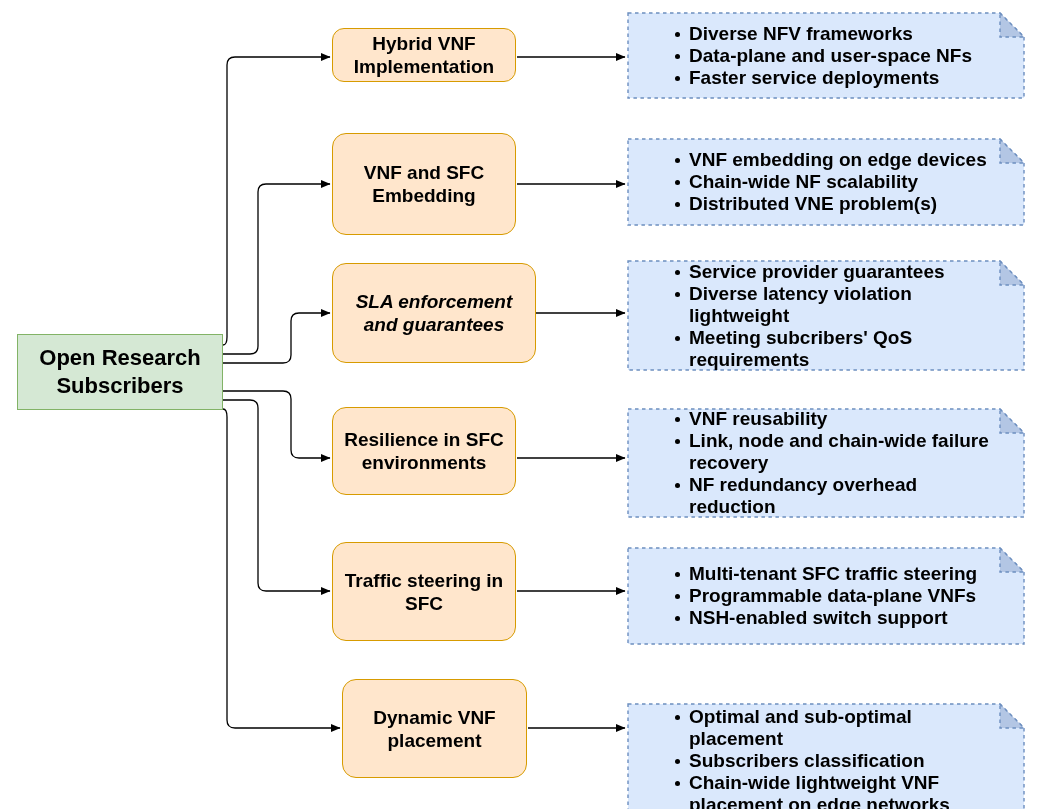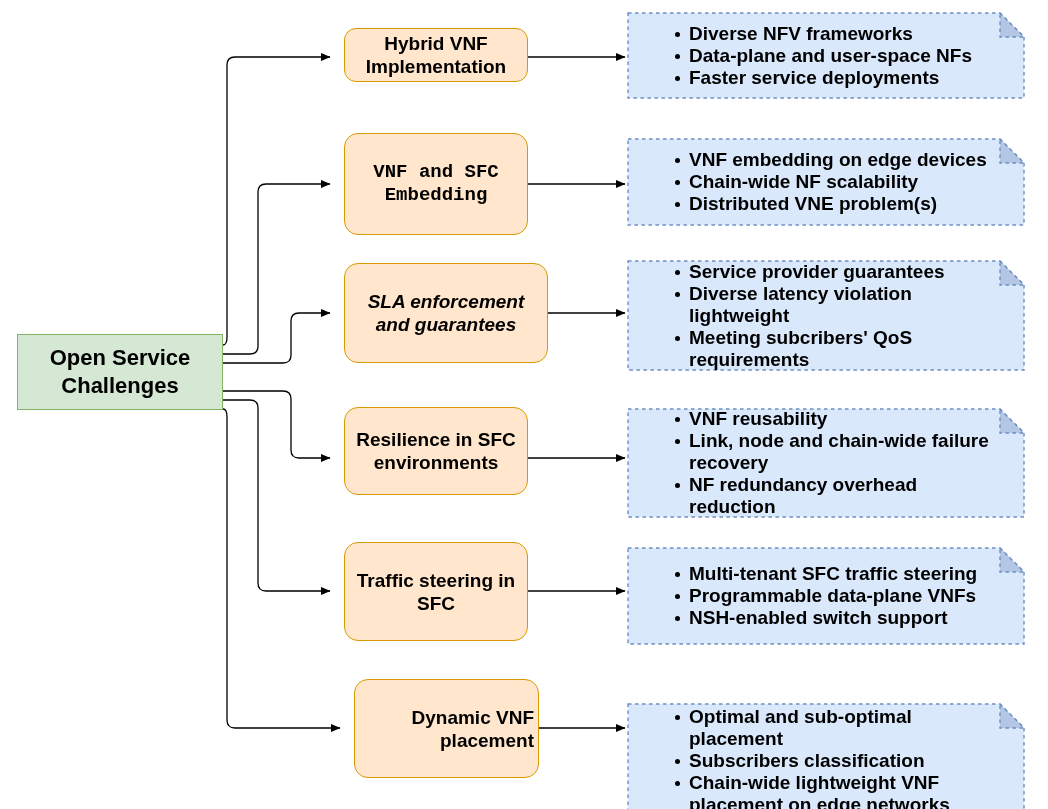--- a/index.html
+++ b/index.html
@@ -22,22 +22,21 @@
     background:#d5e8d4;
     border:1px solid #82b366;
     font-size:22px;line-height:28px;
     padding:4px 8px;
   }
   .obox{
     background:#ffe6cc;
     border:1.5px solid #d79b00;
     border-radius:14px;
     font-size:19px;line-height:23px;
-    padding:4px 4px;
-    margin-left:12px;
+    padding:4px 10px;
   }
   .note{
     position:absolute;z-index:1;
     box-sizing:border-box;
     display:flex;flex-direction:column;justify-content:center;
   }
   .note-bg{position:absolute;left:0;top:0;}
   .note ul{
     position:relative;z-index:2;
     margin:16px;padding:0 6px 0 46px;
@@ -79,39 +78,39 @@
       <path d="M 517 57 L 625 57" marker-end="url(#arrow)"></path>
       <path d="M 517 184 L 625 184" marker-end="url(#arrow)"></path>
       <path d="M 517 313 L 625 313" marker-end="url(#arrow)"></path>
       <path d="M 517 458 L 625 458" marker-end="url(#arrow)"></path>
       <path d="M 517 591 L 625 591" marker-end="url(#arrow)"></path>
       <path d="M 528 728 L 625 728" marker-end="url(#arrow)"></path>
     </g>
   </svg>
 
   <div class="node root-node" style="left:17px;top:334px;width:206px;height:76px;">
-    <span>Open Service Challenges</span>
+    <span>Open Research Subscribers</span>
   </div>
 
   <div class="node obox" style="left:332px;top:28px;width:184px;height:54px;border-radius:12px;">
     <span>Hybrid VNF Implementation</span>
   </div>
-  <div class="node obox" style="left:332px;top:133px;width:184px;height:102px;font-family:Liberation Mono, monospace;">
+  <div class="node obox" style="left:332px;top:133px;width:184px;height:102px;">
     <span>VNF and SFC Embedding</span>
   </div>
   <div class="node obox" style="left:332px;top:263px;width:204px;height:100px;font-style:italic;">
     <span>SLA enforcement and guarantees</span>
   </div>
   <div class="node obox" style="left:332px;top:407px;width:184px;height:88px;">
     <span>Resilience in SFC environments</span>
   </div>
   <div class="node obox" style="left:332px;top:542px;width:184px;height:99px;">
     <span>Traffic steering in SFC</span>
   </div>
-  <div class="node obox" style="left:342px;top:679px;width:185px;height:99px;text-align:right;">
+  <div class="node obox" style="left:342px;top:679px;width:185px;height:99px;">
     <span>Dynamic VNF placement</span>
   </div>
 
   <div class="note" style="left:627px;top:12px;width:398px;height:87px;">
     <svg class="note-bg" width="398" height="87">
       <path d="M1,1 L373,1 L397,25 L397,86 L1,86 Z" fill="#dae8fc" stroke="#6c8ebf" stroke-width="1.4" stroke-dasharray="3.5,3.5"></path>
       <path d="M373,1 L397,25 L373,25 Z" fill="#b3c6e4" stroke="#6c8ebf" stroke-width="1.4" stroke-dasharray="3.5,3.5"></path>
     </svg>
     <ul>
       <li>Diverse NFV frameworks</li>

